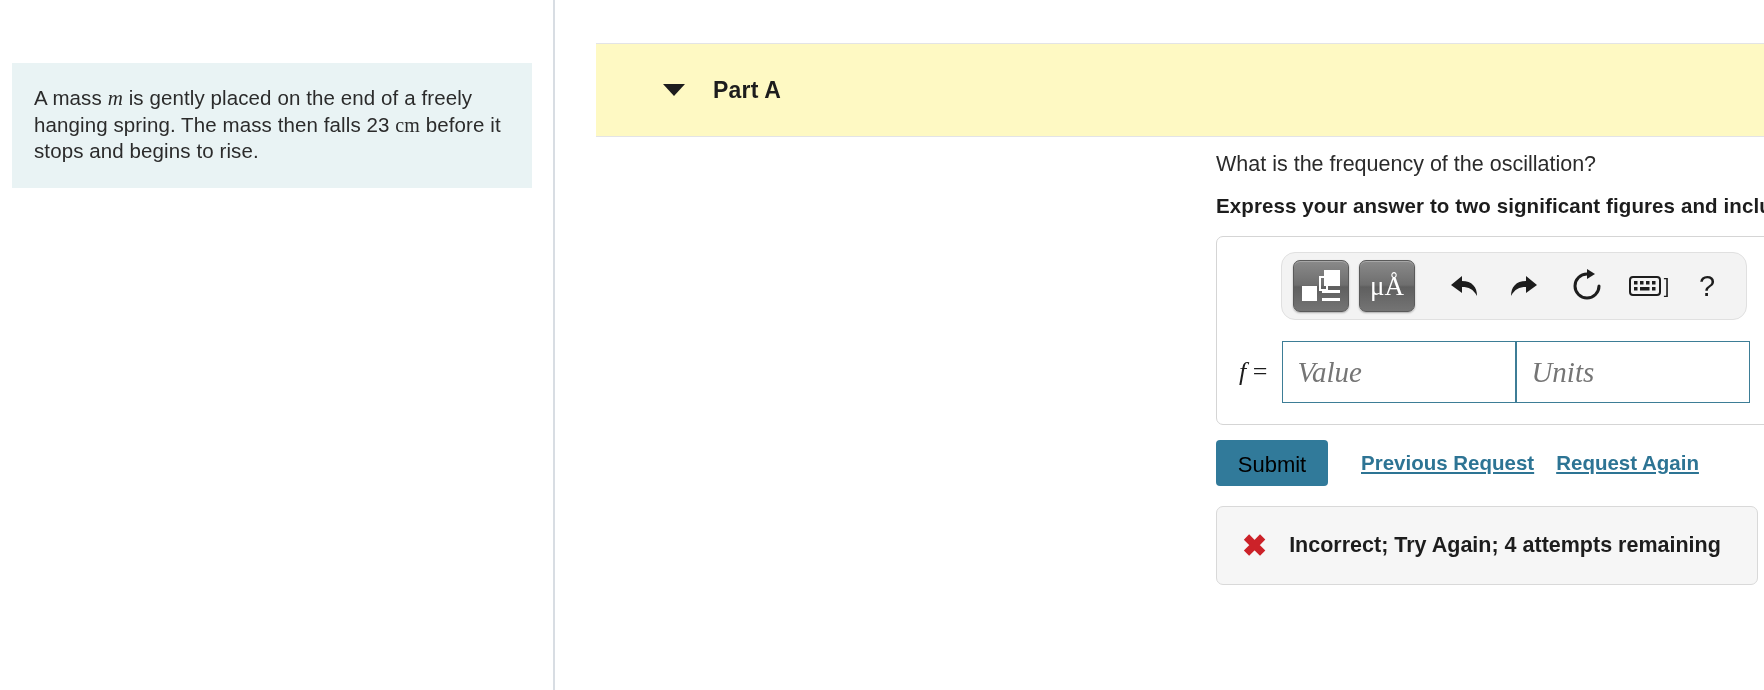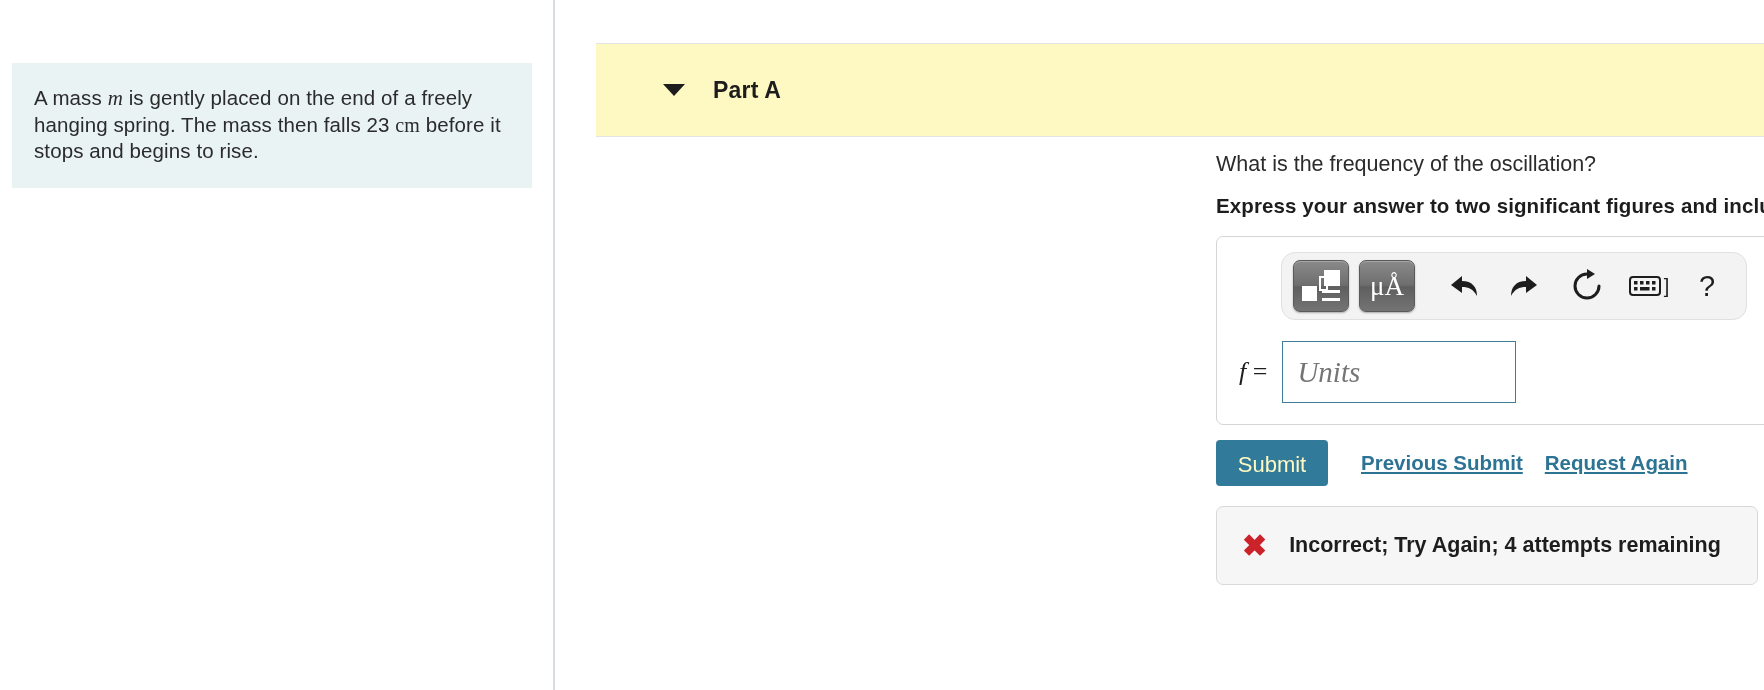--- a/index.html
+++ b/index.html
@@ -234,21 +234,21 @@
   
   #submit-row {
     position: absolute;
     left: 661px;
     top: 440px;
     display: flex;
     align-items: center;
   }
   #submit-button {
     background: #317a9a;
-    color: #fef9c3;
+    color: #000000;
     border: none;
     border-radius: 4px;
     font-size: 22px;
     font-family: "Liberation Sans", sans-serif;
     padding: 12px 20px;
     height: 46px;
     min-width: 112px;
     cursor: pointer;
   }
   .answer-link {
@@ -363,28 +363,29 @@
         </div>
 
         <div class="tb-icon" id="tb-help">
           <span class="help-glyph">?</span>
         </div>
 
       </div>
 
       <div id="input-row">
         <div id="f-label"><i>f</i>&nbsp;<span>=</span></div>
+        <input class="ans-input" id="value-input" type="text" placeholder="Value" style="">
         <input class="ans-input" id="units-input" type="text" placeholder="Units" style="">
       </div>
 
     </div>
 
     <div id="submit-row">
       <button id="submit-button">Submit</button>
-      <span class="answer-link" id="previous-answers-link">Previous Submit</span>
+      <span class="answer-link" id="previous-answers-link">Previous Request</span>
       <span class="answer-link" id="request-answer-link">Request Again</span>
     </div>
 
     <div id="feedback-box">
       <span id="incorrect-icon">✖</span>
       <span id="feedback-text">Incorrect; Try Again; 4 attempts remaining</span>
     </div>
 
   </div>
 </div>

